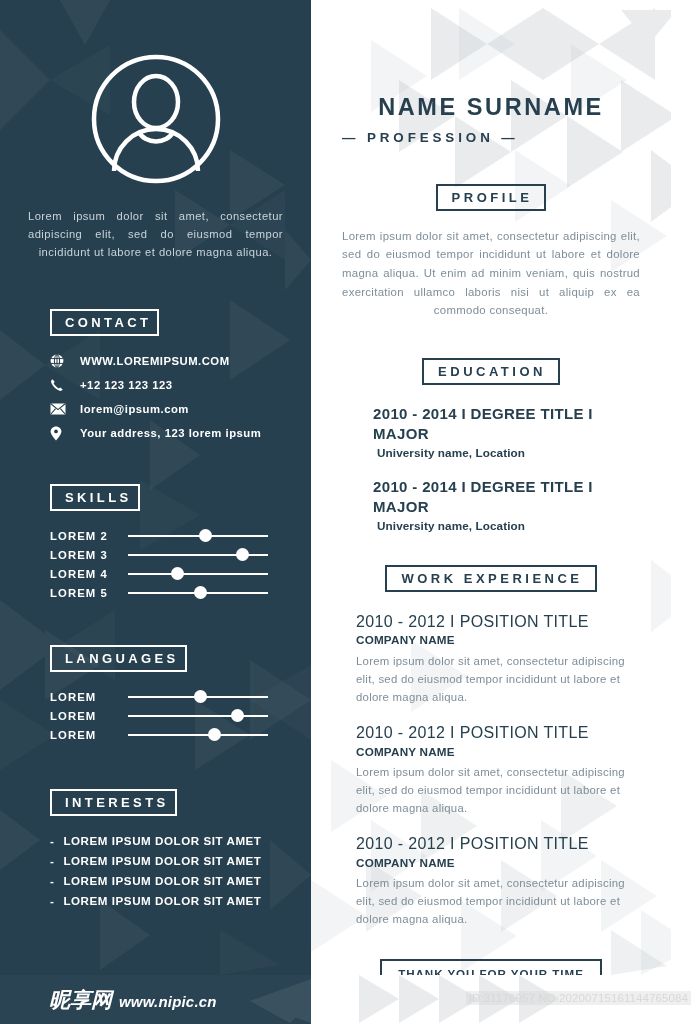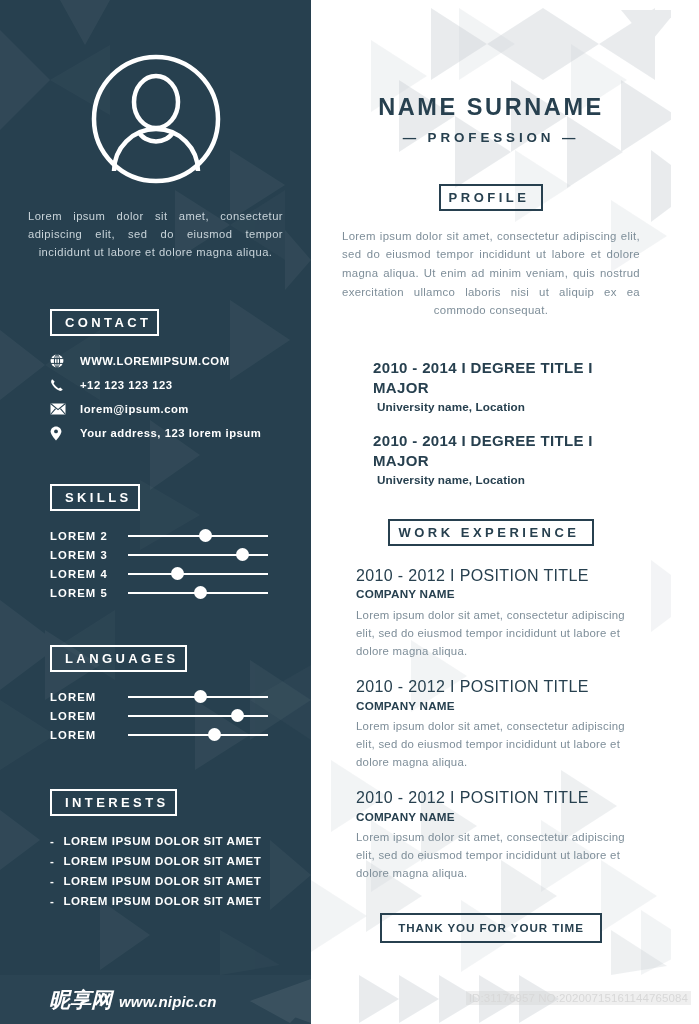--- a/index.html
+++ b/index.html
@@ -172,33 +172,32 @@
     margin-top: 96px;
     text-align: center;
     color: #27404f;
     font-size: 23.5px;
     font-weight: bold;
     letter-spacing: 2.6px;
     line-height: 1;
   }
   #profession {
     margin-top: 11px;
-    text-align: center;
     color: #27404f;
     font-size: 13.4px;
     font-weight: bold;
     letter-spacing: 3.9px;
     line-height: 1;
   }
 
   
   .head-box-dark {
     display: inline-block;
     border: 2px solid #27404f;
-    padding: 5px 12px 5px 8px;
+    padding: 5px 12px 5px 14px;
     color: #27404f;
     font-size: 13px;
     font-weight: bold;
     letter-spacing: 3.5px;
     line-height: 1;
   }
   .head-center { text-align: center; }
 
   #profile-section { margin-top: 40px; }
   .body-text {
@@ -562,20 +561,23 @@
       <div id="profession">— PROFESSION —</div>
 
       <div id="profile-section">
         <div class="head-center">
           <span class="head-box-dark">PROFILE</span>
         </div>
         <div class="body-text" id="profile-text">Lorem ipsum dolor sit amet, consectetur adipiscing elit, sed do eiusmod tempor incididunt ut labore et dolore magna aliqua. Ut enim ad minim veniam, quis nostrud exercitation ullamco laboris nisi ut aliquip ex ea commodo consequat.</div>
       </div>
 
       <div id="education-section">
+        <div class="head-center">
+          <span class="head-box-dark">EDUCATION</span>
+        </div>
         <div class="edu-list">
           <div class="edu-item">
             <div class="edu-line1">2010 - 2014  I  DEGREE TITLE  I  MAJOR</div>
             <div class="edu-line2">University name, Location</div>
           </div>
           <div class="edu-item">
             <div class="edu-line1">2010 - 2014  I  DEGREE TITLE  I  MAJOR</div>
             <div class="edu-line2">University name, Location</div>
           </div>
         </div>

